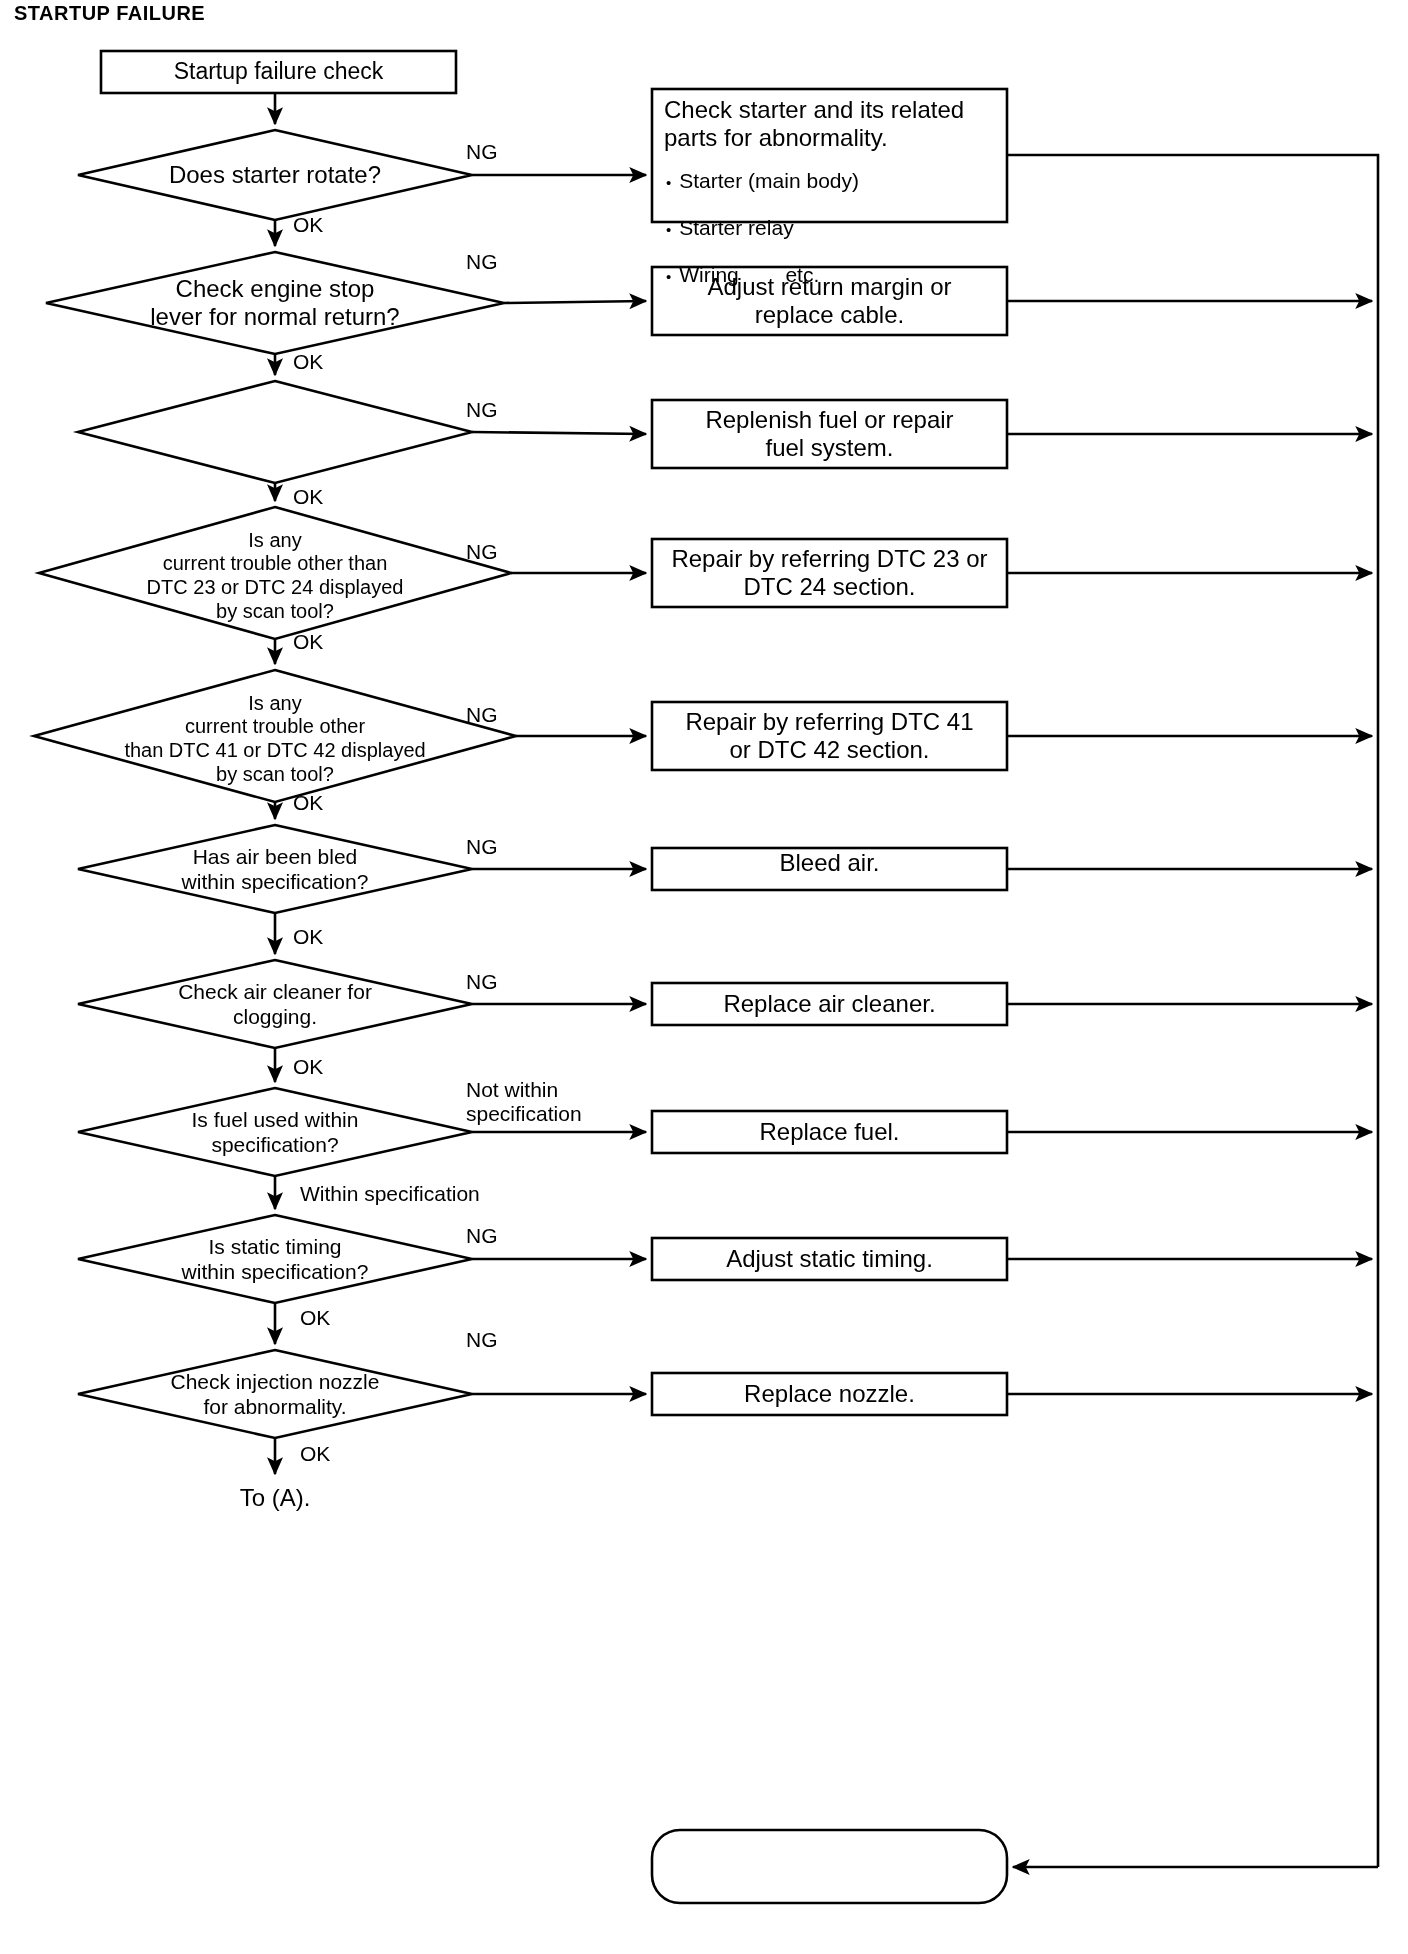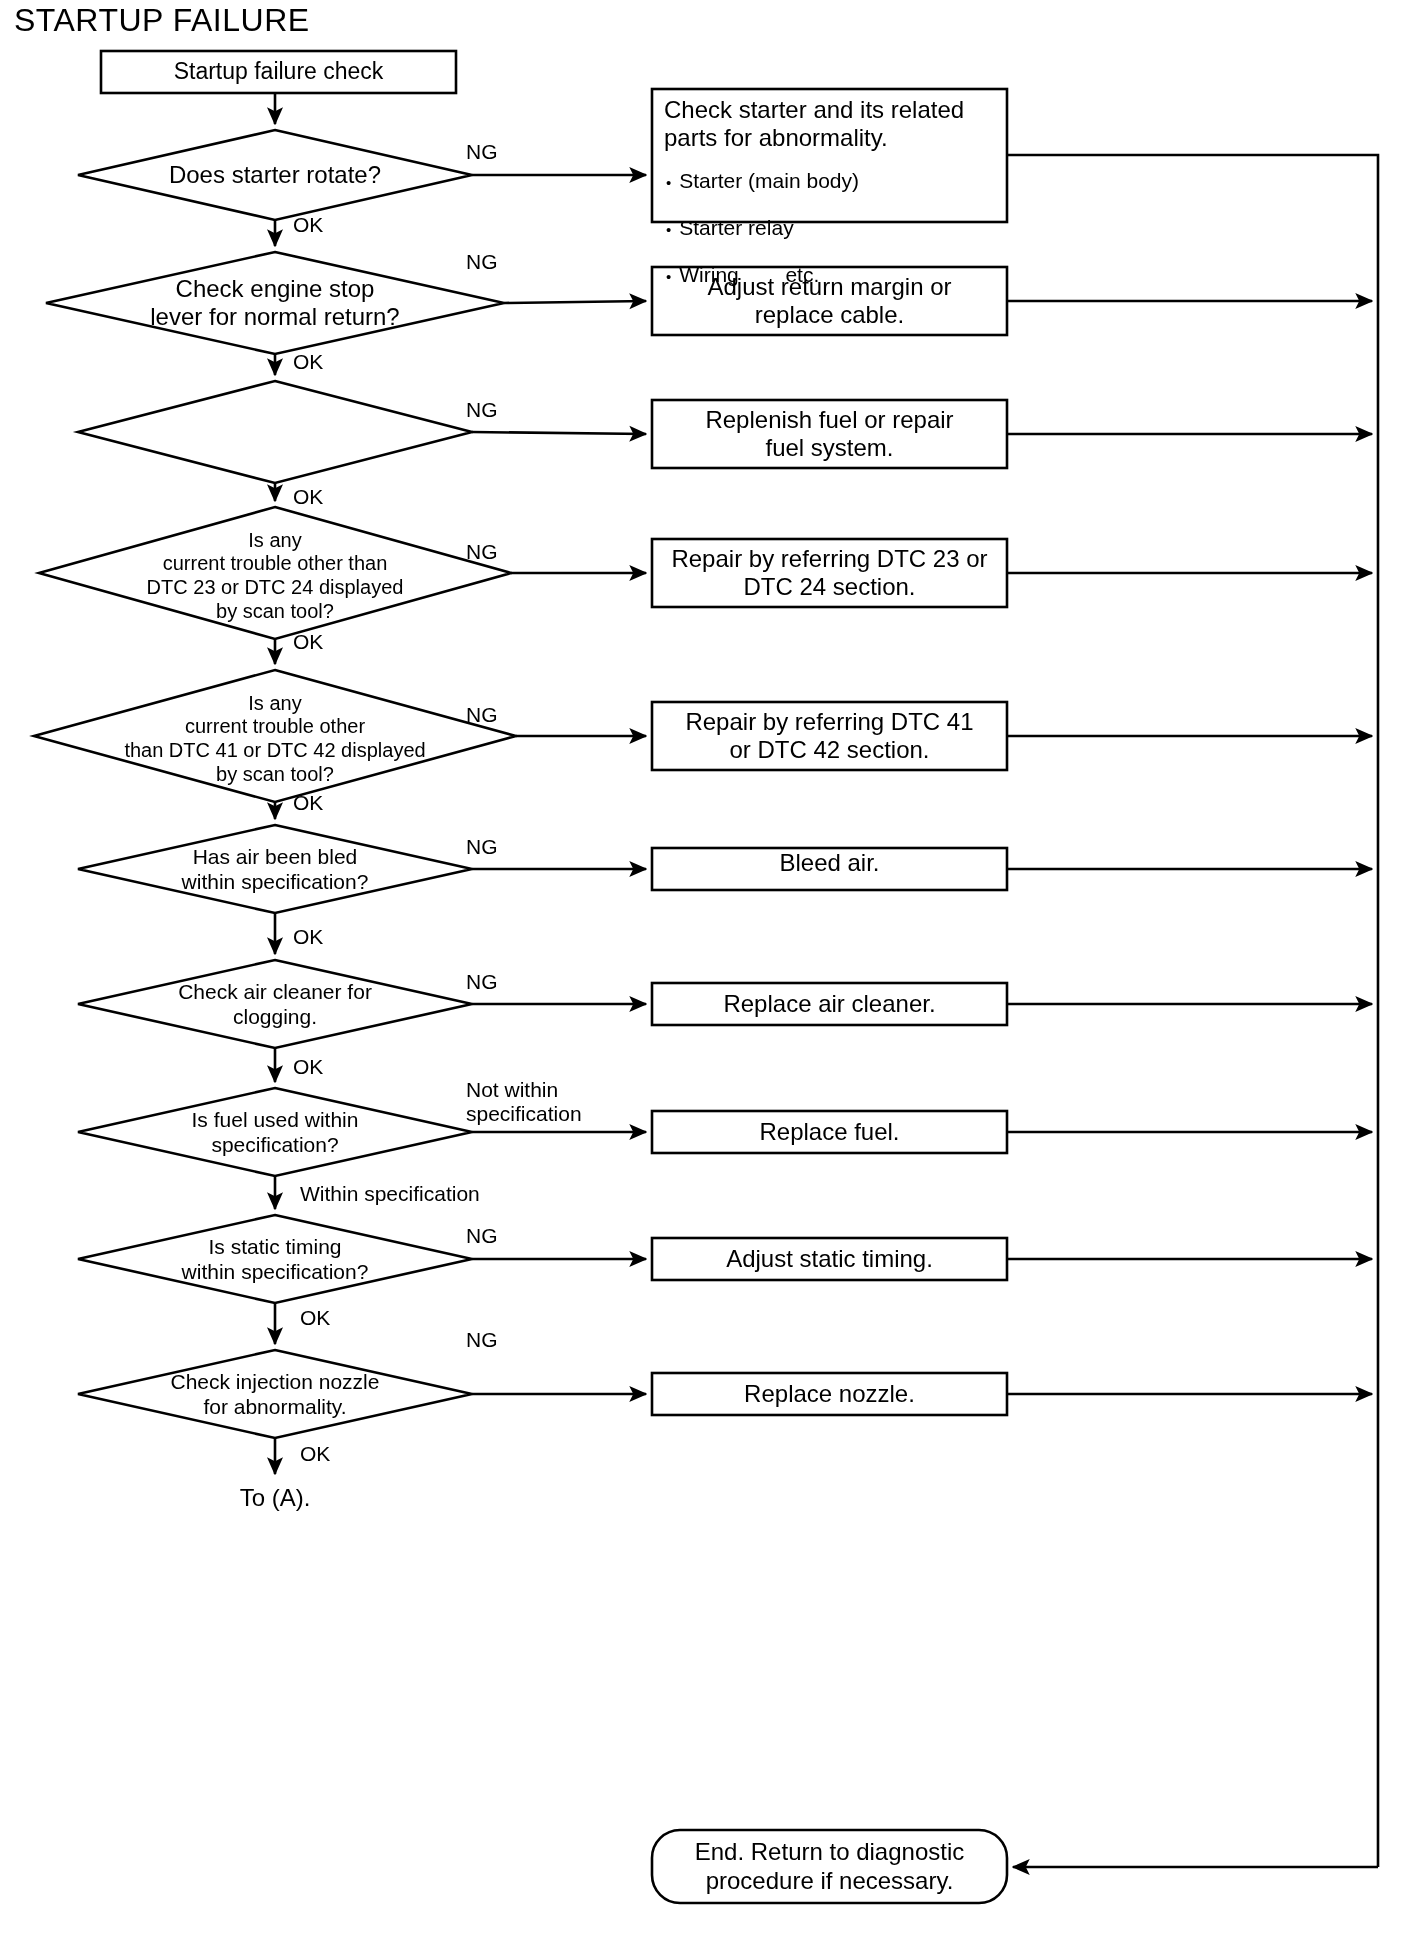--- a/index.html
+++ b/index.html
@@ -17,22 +17,22 @@
   }
   #svg-layer{
     position:absolute;
     left:0; top:0;
     width:1408px;
     height:1954px;
   }
   .title{
     position:absolute;
     left:14px; top:2px;
-    font-size:32px;
-    font-weight:normal;
+    font-size:20px;
+    font-weight:bold;
     letter-spacing:0.5px;
     white-space:nowrap;
   }
   
   .tx{
     position:absolute;
     display:flex;
     align-items:center;
     justify-content:center;
     text-align:center;
@@ -208,22 +208,20 @@
 DTC 24 section.</div>
   <div class="tx f22" style="left:652px;top:702px;width:355px;height:68px;">Repair by referring DTC 41
 or DTC 42 section.</div>
   <div class="tx f22" style="left:652px;top:848px;width:355px;height:30px;">Bleed air.</div>
   <div class="tx f22" style="left:652px;top:983px;width:355px;height:42px;">Replace air cleaner.</div>
   <div class="tx f22" style="left:652px;top:1111px;width:355px;height:42px;">Replace fuel.</div>
   <div class="tx f22" style="left:652px;top:1238px;width:355px;height:42px;">Adjust static timing.</div>
   <div class="tx f22" style="left:652px;top:1373px;width:355px;height:42px;border-radius:7px;">Replace nozzle.</div>
 
   <div class="tx f22" style="left:175px;top:1480px;width:200px;height:36px;">To (A).</div>
-  <div class="tx f22" style="left:652px;top:1830px;width:355px;height:73px;">End. Return to diagnostic
-procedure if necessary.</div>
 
   <div class="hit" style="left:101px;top:51px;width:355px;height:42px;"></div>
 
   <div class="hit" style="left:78px;top:130px;width:394px;height:90px;"></div>
   <div class="hit" style="left:46px;top:252px;width:458px;height:102px;"></div>
   <div class="hit" style="left:78px;top:381px;width:394px;height:102px;"></div>
   <div class="hit" style="left:39px;top:507px;width:472px;height:132px;"></div>
   <div class="hit" style="left:34px;top:670px;width:482px;height:132px;"></div>
   <div class="hit" style="left:78px;top:825px;width:394px;height:88px;"></div>
   <div class="hit" style="left:78px;top:960px;width:394px;height:88px;"></div>

